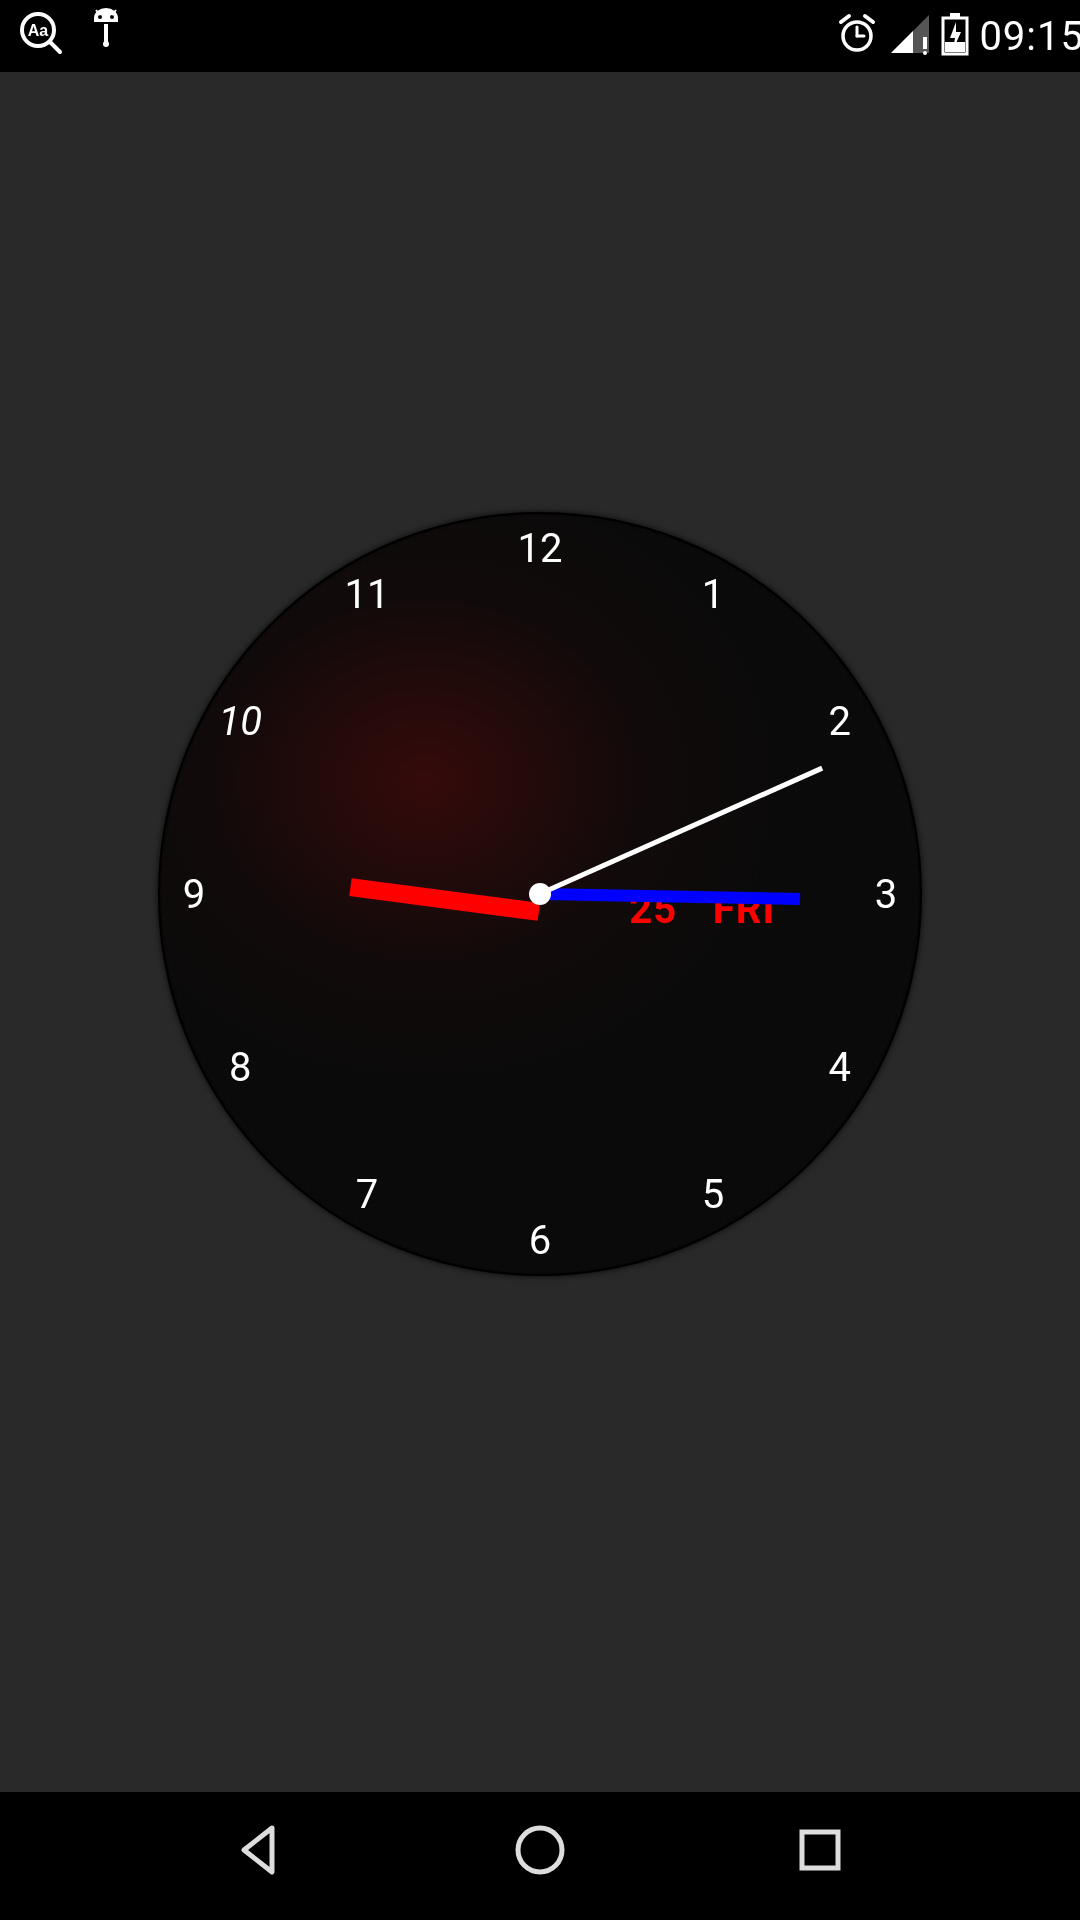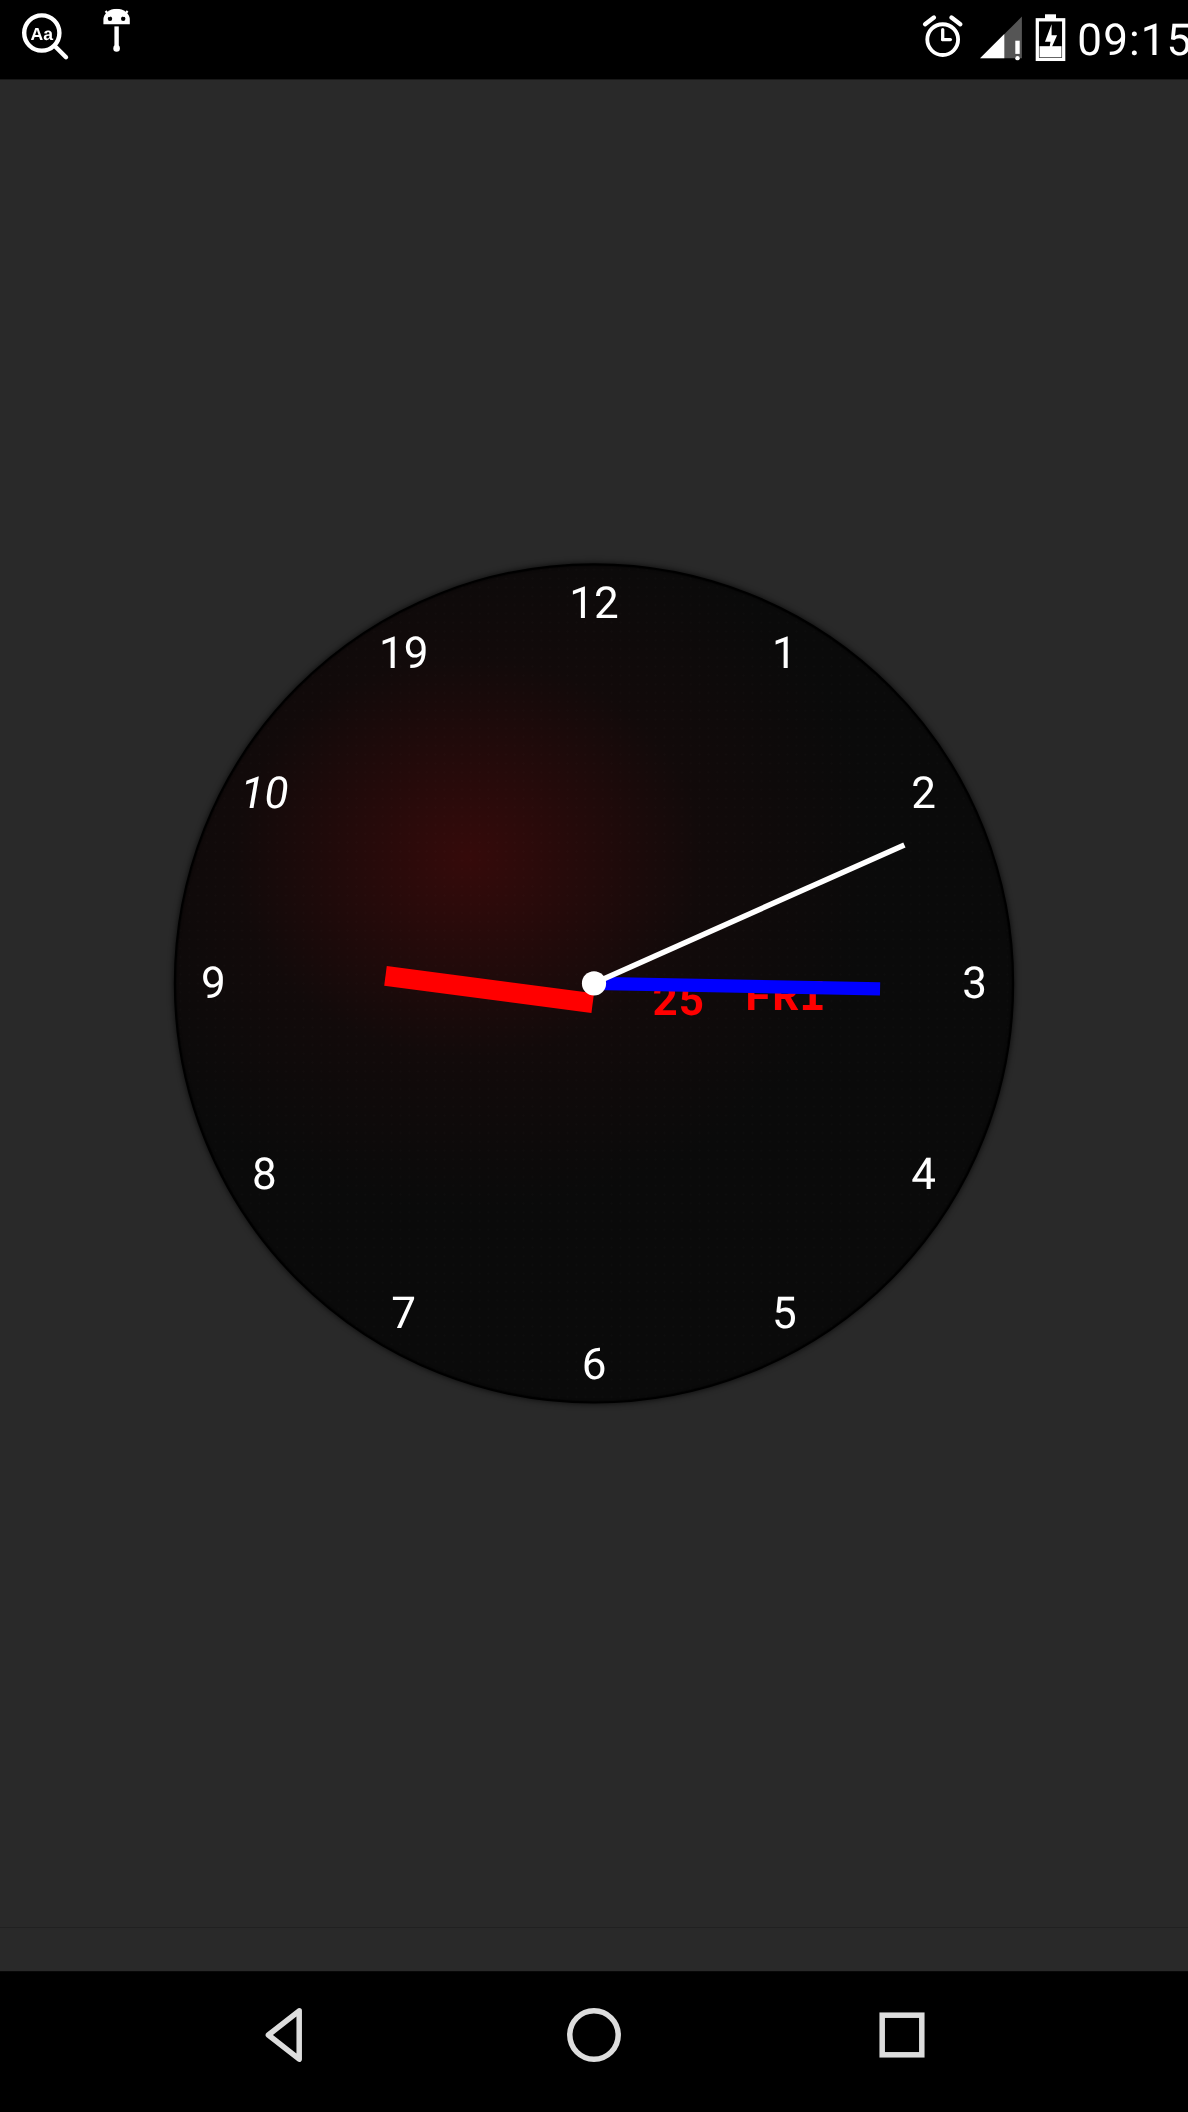--- a/index.html
+++ b/index.html
@@ -84,20 +84,21 @@
     user-select: none;
   }
 
   .date-text {
     position: absolute;
     color: #ff0000;
     font-size: 40px;
     font-weight: 700;
     letter-spacing: 1px;
     transform: translateY(-50%);
+    margin-left: 36px;
   }
 
   .hand {
     position: absolute;
     left: 50%;
     top: 50%;
     transform-origin: 0 50%;
   }
   .hand-hour { width: 190px; height: 18px; background: #ff0000; }
   .hand-minute { width: 260px; height: 12px; background: #0000ff; }
@@ -182,25 +183,25 @@
           <span class="numeral" style="left: 553px; top: 80.3552px;">1</span>
           <span class="numeral" style="left: 679.645px; top: 207px;">2</span>
           <span class="numeral" style="left: 726px; top: 380px;">3</span>
           <span class="numeral" style="left: 679.645px; top: 553px;">4</span>
           <span class="numeral" style="left: 553px; top: 679.645px;">5</span>
           <span class="numeral" style="left: 380px; top: 726px;">6</span>
           <span class="numeral" style="left: 207px; top: 679.645px;">7</span>
           <span class="numeral" style="left: 80.3552px; top: 553px;">8</span>
           <span class="numeral" style="left: 34px; top: 380px;">9</span>
           <span class="numeral" style="left: 80.3552px; top: 207px; font-style: italic;">10</span>
-          <span class="numeral" style="left: 207px; top: 80.3552px;">19</span>
+          <span class="numeral" style="left: 207px; top: 80.3552px;">11</span>
         </div>
 
       <span class="date-text" style="left:57%; top:52%;">25</span>
-      <span class="date-text" style="left:68%; top:52%;font-family:Liberation Mono, monospace;">FRI</span>
+      <span class="date-text" style="left:68%; top:52%;">FRI</span>
 
       <div id="hand-hour" class="hand hand-hour" style="transform: rotate(187.5deg) translateY(-50%); background: rgb(255, 0, 0);"></div>
       <div id="hand-minute" class="hand hand-minute" style="transform: rotate(1.1deg) translateY(-50%); background: rgb(0, 0, 255);"></div>
       <div id="hand-second" class="hand hand-second" style="transform: rotate(-24deg) translateY(-50%); background: rgb(255, 255, 255);"></div>
       <div class="pivot"></div>
     </div>
   </div>
 </div>
 
 <div class="nav-bar">

